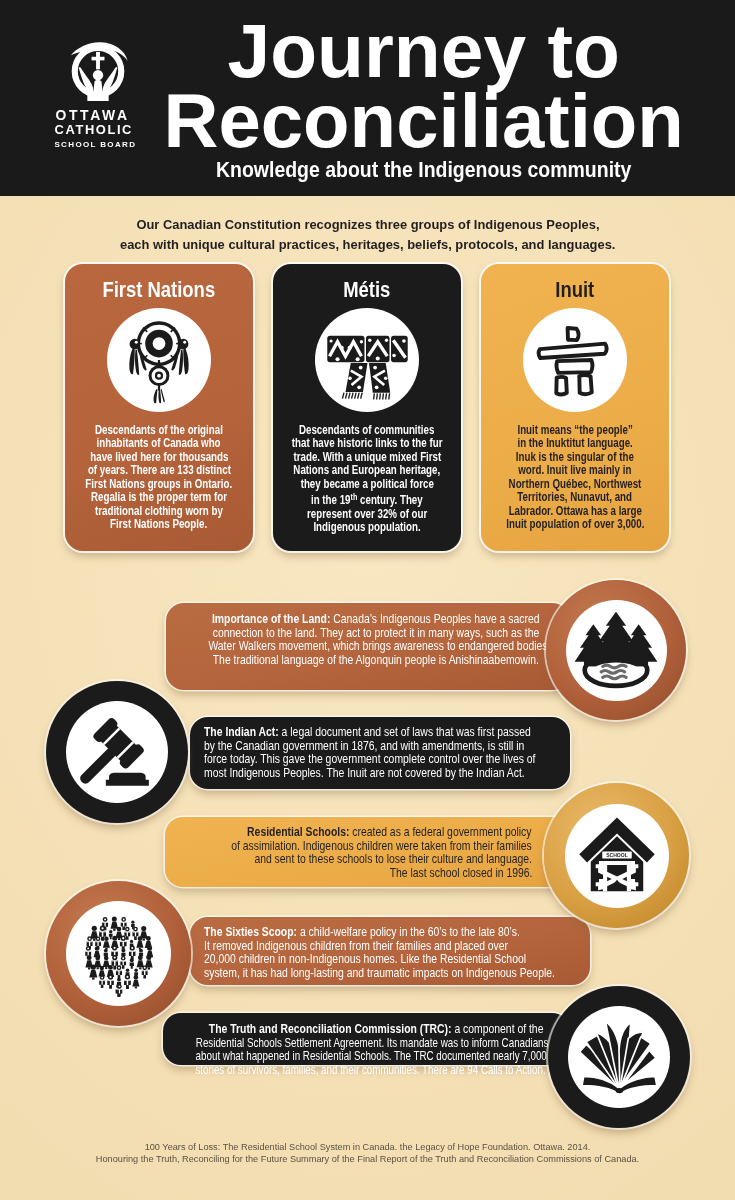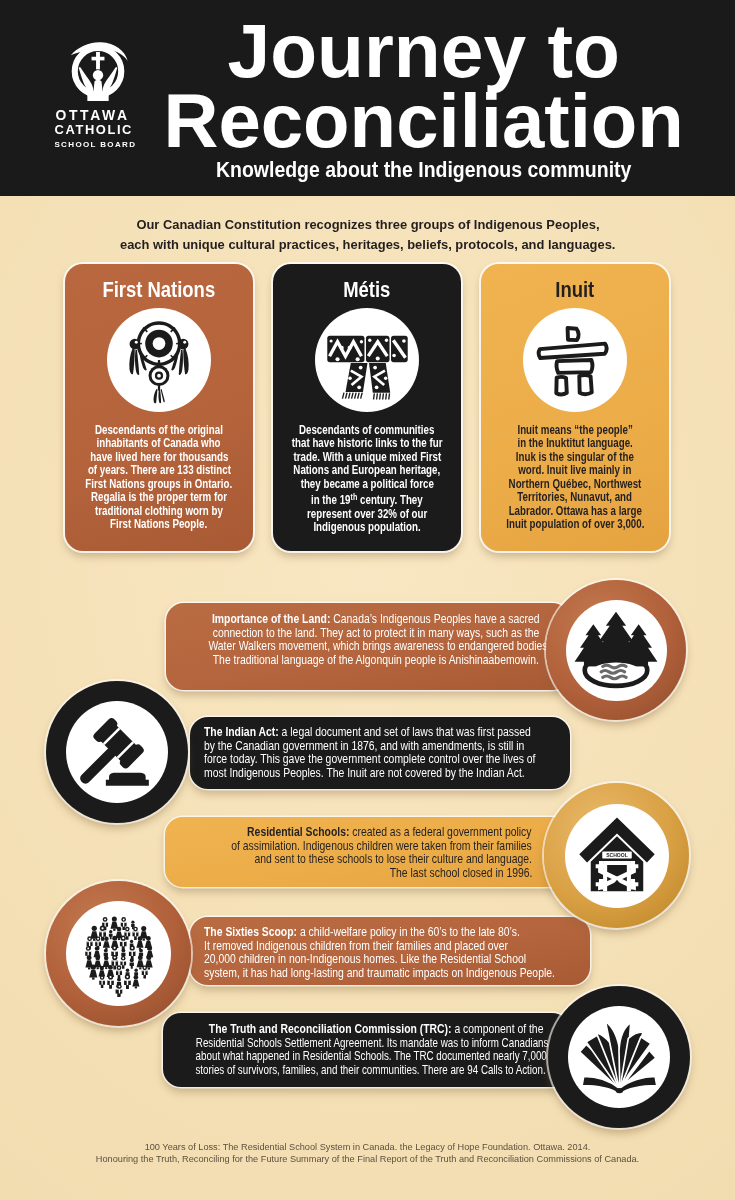--- a/index.html
+++ b/index.html
@@ -92,21 +92,21 @@
     box-shadow:0 0 0 2px rgba(255,255,255,0.6), 0 5px 9px rgba(130,100,60,0.42);
     display:flex; align-items:center; justify-content:center; z-index:2;
   }
   .circ-in { border-radius:50%; background:#fff; display:flex; align-items:center; justify-content:center; }
 
   
   .b1 { left:166px; top:603px; width:404px; height:87px; background:linear-gradient(170deg,#b96b42 0%,#b4653d 55%,#a85a34 100%); color:#fff; }
   .b2 { left:190px; top:717px; width:380px; height:72px; background:#1b1b1b; color:#fff; }
   .b3 { left:165px; top:817px; width:405px; height:70px; background:linear-gradient(170deg,#f0b34f 0%,#ecad49 55%,#e5a340 100%); color:#231f20; }
   .b4 { left:190px; top:917px; width:400px; height:68px; background:linear-gradient(170deg,#b96b42 0%,#b4653d 55%,#a85a34 100%); color:#fff; }
-  .b5 { left:163px; top:1013px; width:407px; height:74px; background:#1b1b1b; color:#fff; }
+  .b5 { left:163px; top:1013px; width:407px; height:52px; background:#1b1b1b; color:#fff; }
   
   .b1 .tbody { left:0px;   top:9px;  width:420px; text-align:center; }
   .b2 .tbody { left:14px;  top:8px;  width:380px; text-align:right; }
   .b3 .tbody { left:-33px; top:8px;  width:400px; text-align:right; }
   .b4 .tbody { left:14px;  top:8px;  width:400px; text-align:left; }
   .b5 .tbody { left:4px;   top:9px;  width:400px; text-align:center; }
 
   
   .k1 { left:546px; top:580px; width:140px; height:140px; background:radial-gradient(circle at 38% 32%, #c47a4f 0%, #b0603a 55%, #8f4b2b 100%); }
   .k2 { left:46px; top:681px; width:142px; height:142px; background:#1b1b1b; }

